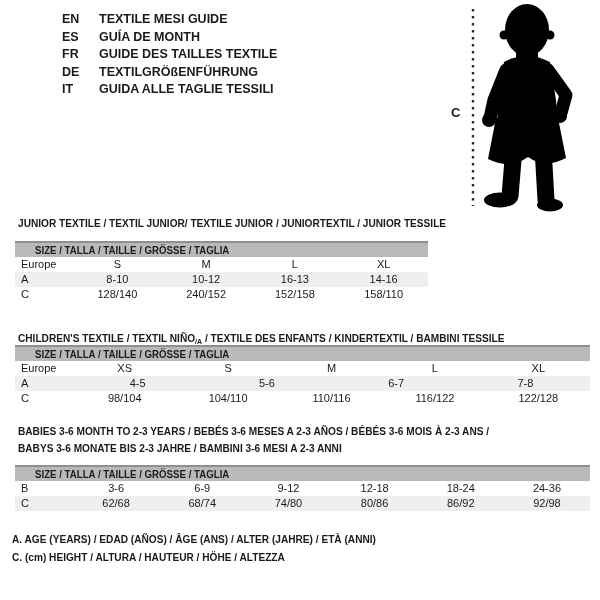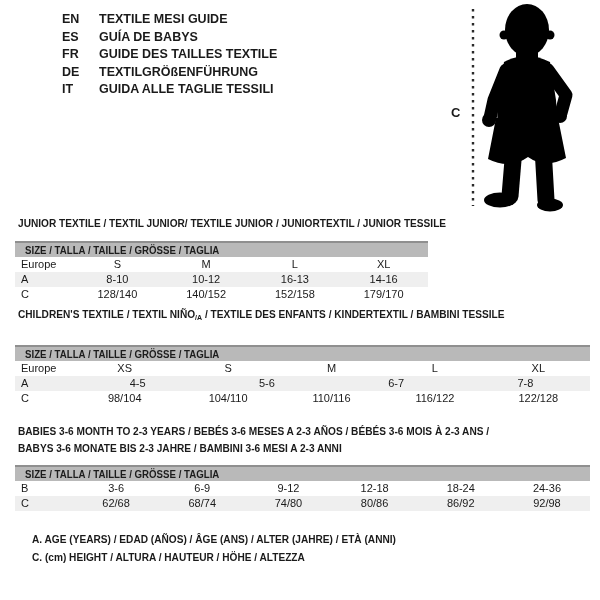--- a/index.html
+++ b/index.html
@@ -19,43 +19,43 @@
   .figure { position:absolute; left:438px; top:0; }
   .cmark { position:absolute; left:451px; top:105px; font-size:13px; font-weight:700; }
 
   
   .tbl-title { position:absolute; left:18px; font-size:11.5px; font-weight:700; line-height:16.5px; }
   .tbl-title .sub { font-size:8px; vertical-align:-2px; }
 
   
   .stable { position:absolute; }
   .bar { height:14px; line-height:14px; background:#b9b9b9; border-top:2px solid #8f8f8f;
-         padding-left:10px; font-size:11px; font-weight:700; color:#1c1c1c; }
+         padding-left:20px; font-size:11px; font-weight:700; color:#1c1c1c; }
   .trow { display:flex; height:15px; line-height:15px; font-size:11px;align-items:flex-end; }
   .trow.shaded { background:#efefef; }
   .tlabel { width:52px; flex:0 0 52px; padding-left:6px; }
   .tcell { flex:1; text-align:center; }
 
   
-  .footnotes { position:absolute; left:32px; top:531px; }
+  .footnotes { position:absolute; left:12px; top:531px; }
   .fline { height:17.5px; line-height:17.5px; font-size:11.5px; font-weight:700; white-space:nowrap; }
 </style>
 </head>
 <body>
 
 <div class="canvas">
 
   <div class="legend">
     <div class="legend-row">
       <span class="code">EN</span>
       <span>TEXTILE MESI GUIDE</span>
     </div>
     <div class="legend-row">
       <span class="code">ES</span>
-      <span>GUÍA DE BABYS</span>
+      <span>GUÍA DE MONTH</span>
     </div>
     <div class="legend-row">
       <span class="code">FR</span>
       <span>GUIDE DES TAILLES TEXTILE</span>
     </div>
     <div class="legend-row">
       <span class="code">DE</span>
       <span>TEXTILGRÖßENFÜHRUNG</span>
     </div>
     <div class="legend-row">
@@ -102,27 +102,27 @@
     <div class="trow shaded">
       <span class="tlabel">A</span>
       <span class="tcell">8-10</span>
       <span class="tcell">10-12</span>
       <span class="tcell">16-13</span>
       <span class="tcell">14-16</span>
     </div>
     <div class="trow">
       <span class="tlabel">C</span>
       <span class="tcell">128/140</span>
-      <span class="tcell">140/152</span>
+      <span class="tcell">240/152</span>
       <span class="tcell">152/158</span>
-      <span class="tcell">179/170</span>
+      <span class="tcell">158/110</span>
     </div>
   </div>
 
-  <div class="tbl-title" style="top:306px;">
+  <div class="tbl-title" style="top:330px;">
     <span class="cond"><span>CHILDREN'S TEXTILE / TEXTIL NIÑO</span><span class="sub">/A</span><span> / TEXTILE DES ENFANTS / KINDERTEXTIL / BAMBINI TESSILE</span></span>
   </div>
   <div class="stable" style="left:15px; top:345px; width:575px;">
     <div class="bar">
       <span class="cond">SIZE / TALLA / TAILLE / GRÖSSE / TAGLIA</span>
     </div>
     <div class="trow">
       <span class="tlabel">Europe</span>
       <span class="tcell">XS</span>
       <span class="tcell">S</span>

